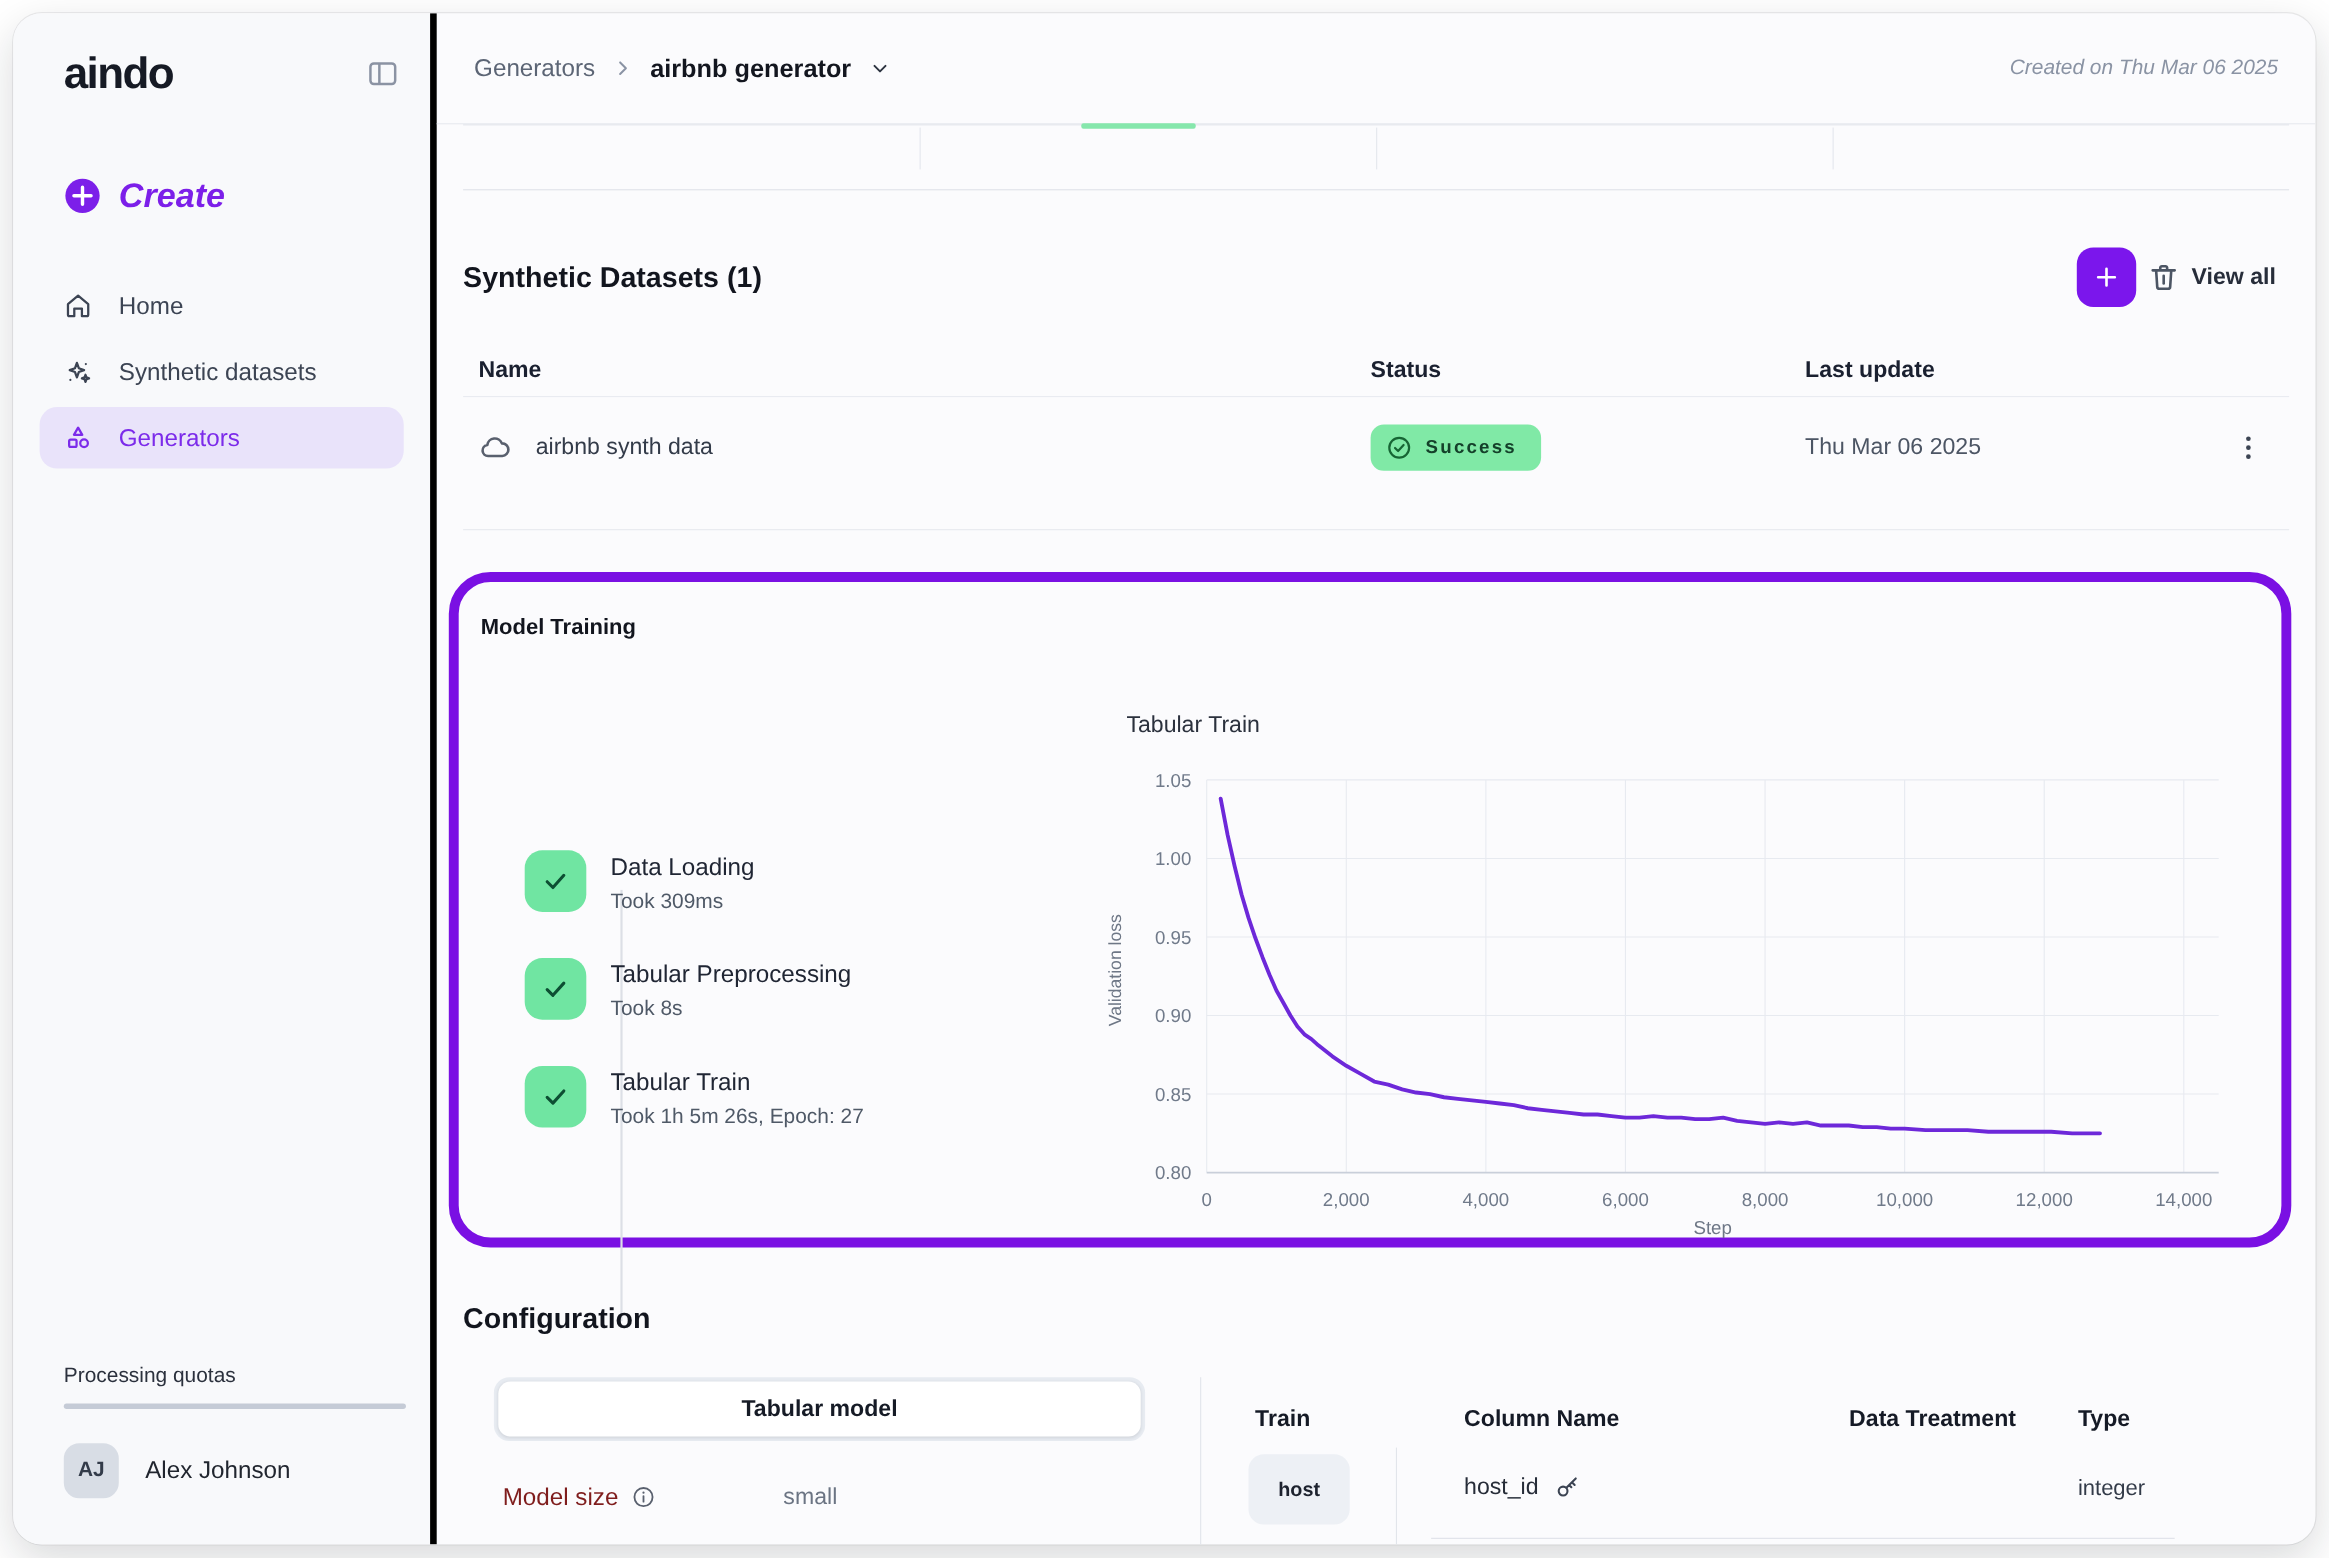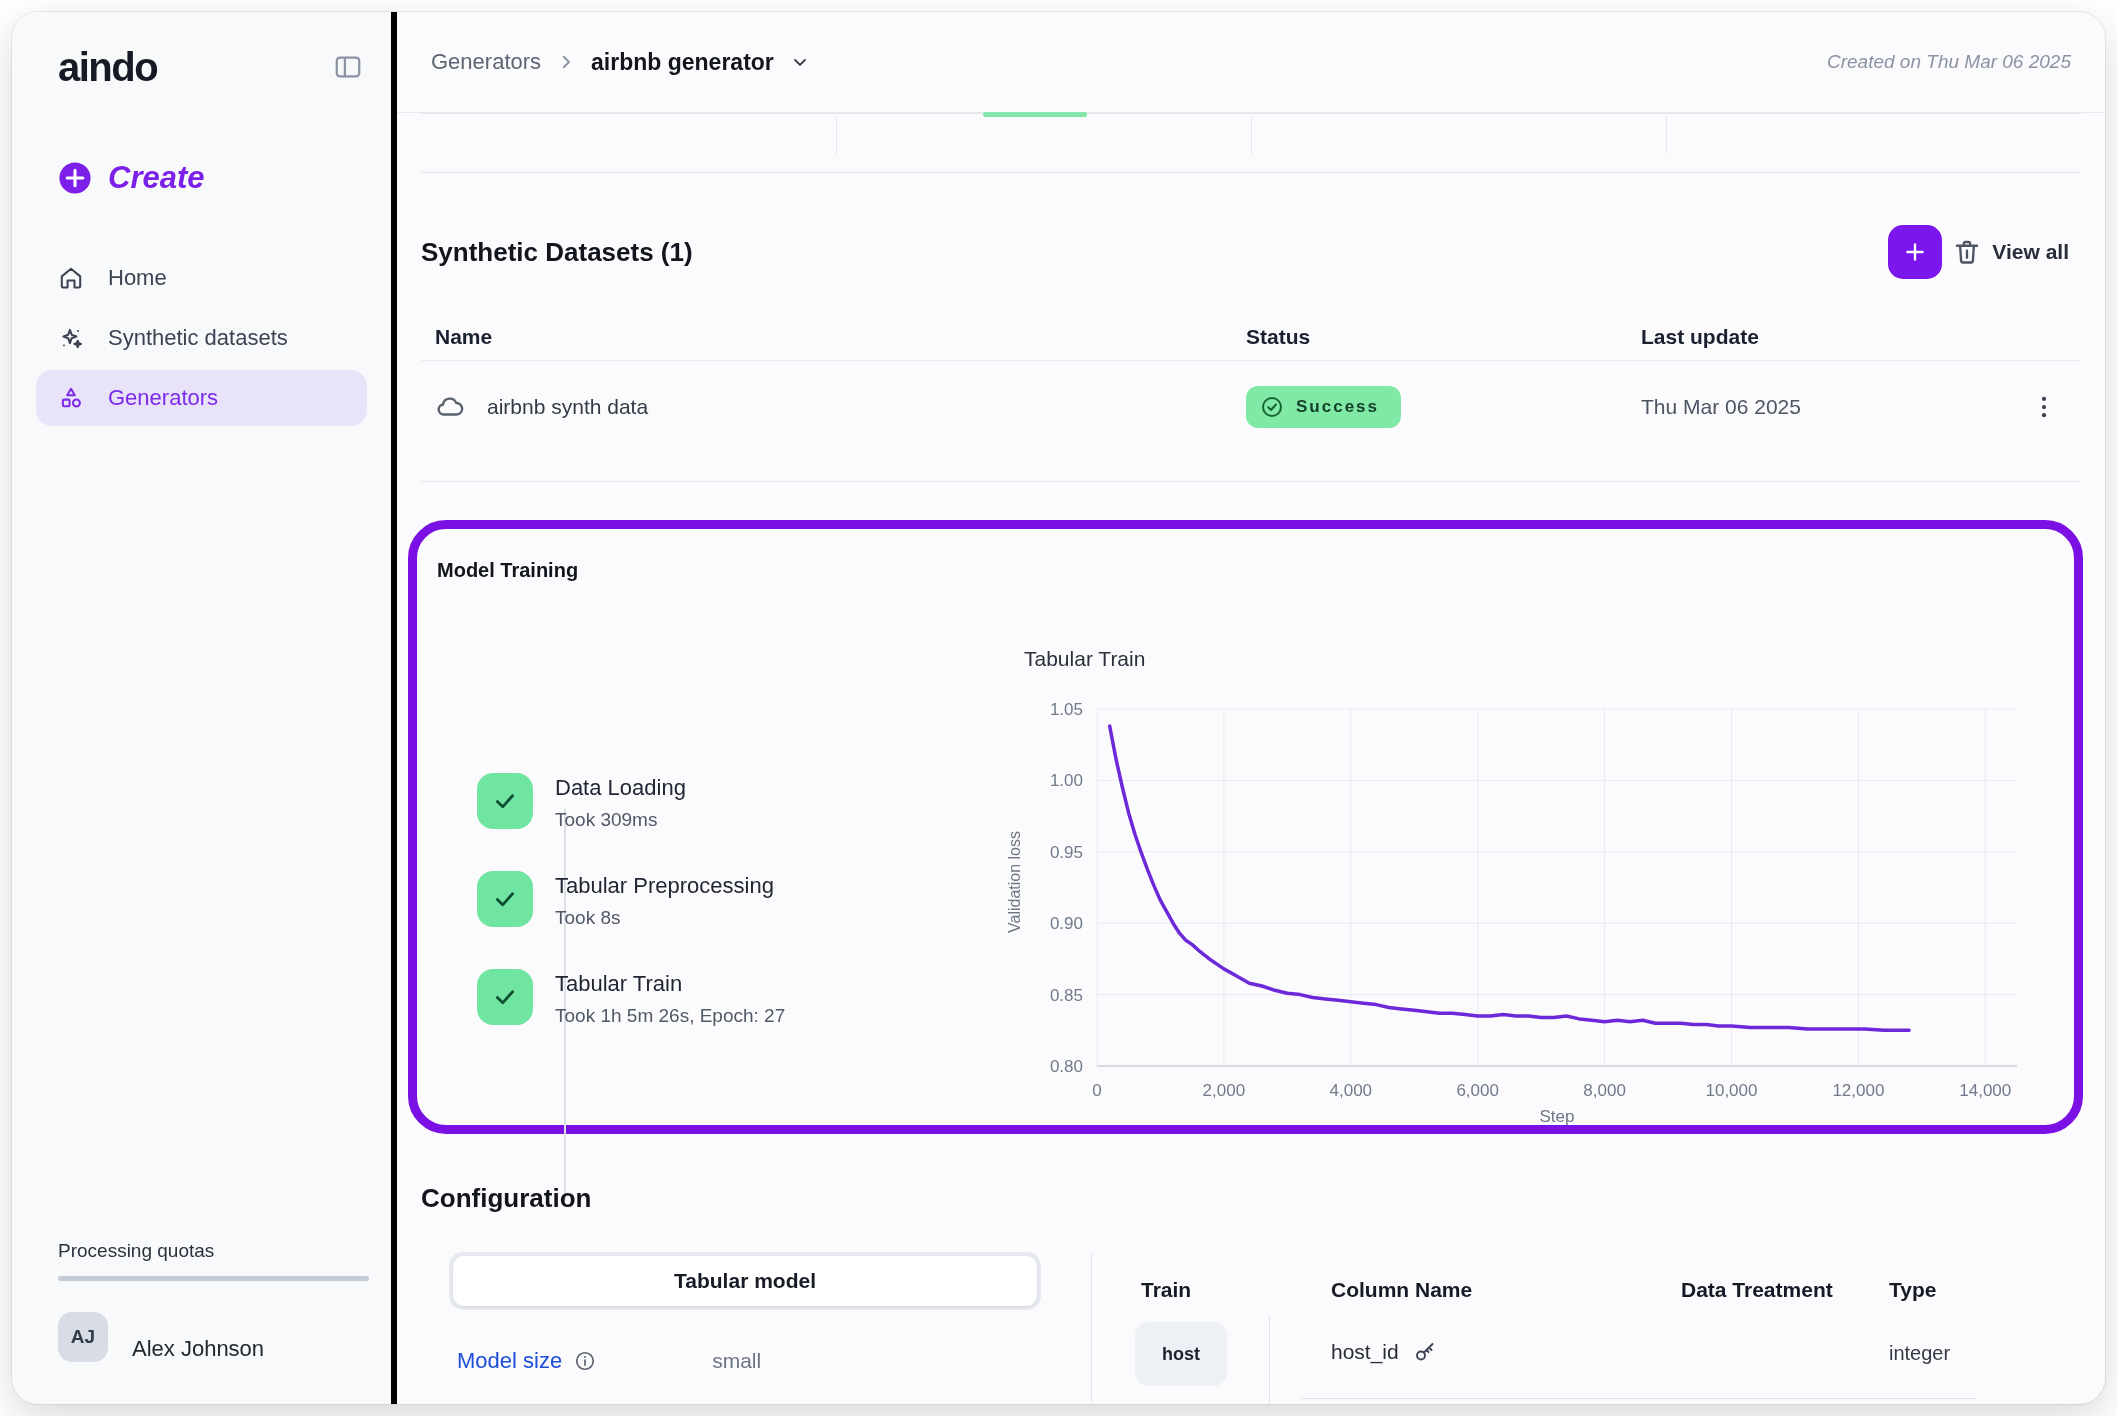--- a/index.html
+++ b/index.html
@@ -16,21 +16,21 @@
   .create-label { font-size:31px; font-weight:700; color:#7c1fe9;font-style:italic; }
   .nav { position:absolute; left:24px; right:24px; top:238px; }
   .nav-item { display:flex; align-items:center; gap:24px; height:56px; padding:0 22px; border-radius:16px; cursor:pointer;
               font-size:22px; color:#3c4453; }
   .nav-item + .nav-item { margin-top:4px; }
   .nav-item.active { background:#e9e3fa; color:#7c2bea; font-weight:500; }
   .nav-item .ic { width:26px; height:26px; flex:0 0 26px; }
   .quota { position:absolute; left:46px; right:22px; top:1228px; }
   .quota-label { font-size:19px; font-weight:500; color:#2b313d; }
   .quota-bar { margin-top:14px; height:5px; background:#c5cbd6; border-radius:3px; }
-  .user-row { position:absolute; left:46px; top:1300px; display:flex; align-items:flex-end; gap:24px; }
+  .user-row { position:absolute; left:46px; top:1300px; display:flex; align-items:center; gap:24px; }
   .avatar { width:50px; height:50px; border-radius:14px; background:#d8dde5; display:flex; align-items:center; justify-content:center;
             font-size:19px; font-weight:700; color:#333b49; }
   .user-name { font-size:22px; color:#21262f; }
 
   
   .content { position:absolute; left:385px; top:0; right:0; bottom:0; }
   .topbar { position:absolute; left:0; right:0; top:0; height:101px; display:flex; align-items:center; justify-content:space-between;
             padding:0 34px; border-bottom:1px solid #e7e9ef; }
   .crumb { display:flex; align-items:center; gap:16px; }
   .crumb-parent { font-size:22px; font-weight:500; color:#5c6575; cursor:pointer; }
@@ -84,21 +84,21 @@
   
   .config { position:absolute; left:24px; right:24px; top:1070px; height:322px; }
   .config-title { font-size:26px; font-weight:700; color:#12151e; }
   .config-cols { position:relative; margin-top:38px; height:260px; }
   .config-divider { position:absolute; left:670px; top:0; bottom:-24px; width:1px; background:#e2e5eb; }
   .seg { position:absolute; left:28px; top:0; width:592px; height:58px; background:#e7ebf1; border-radius:14px; display:flex; padding:4px; }
   .seg-btn { flex:1; border:none; background:transparent; border-radius:11px; font-size:21px; color:#7e8796; cursor:pointer;
              font-family:"Liberation Sans", sans-serif; }
   .seg-btn.active { background:#fff; color:#161b26; font-weight:700; box-shadow:0 1px 3px rgba(20,22,34,.10); }
   .field-row { position:absolute; left:36px; top:96px; width:560px; display:flex; align-items:center; }
-  .field-label { font-size:22px; color:#1d4ed8; display:flex; align-items:center; gap:12px;text-align:center; }
+  .field-label { font-size:22px; color:#7f1d1d; display:flex; align-items:center; gap:12px;text-align:center; }
   .field-value { font-size:21px; color:#6b7483; margin-left:116px; }
   .tables-hdr { position:absolute; left:720px; top:26px; font-size:21px; font-weight:700; color:#151a26; }
   .host-chip { position:absolute; left:714px; top:70px; width:92px; height:64px; border-radius:14px; background:#edf0f5;
                display:flex; align-items:center; justify-content:center; font-size:18px; font-weight:700; color:#1d222e; cursor:pointer; }
   .cols-divider { position:absolute; left:848px; top:64px; bottom:-24px; width:1px; background:#e2e5eb; }
   .col-hdr { position:absolute; top:26px; font-size:21px; font-weight:700; color:#151a26; }
   .colname-val { position:absolute; left:910px; top:88px; display:flex; align-items:center; gap:14px; font-size:21px; color:#262c38; }
   .type-val { position:absolute; left:1468px; top:90px; font-size:20px; color:#333b49; }
   .row-underline { position:absolute; left:880px; top:146px; width:676px; height:1px; background:#dfe2e9; }
 </style>

